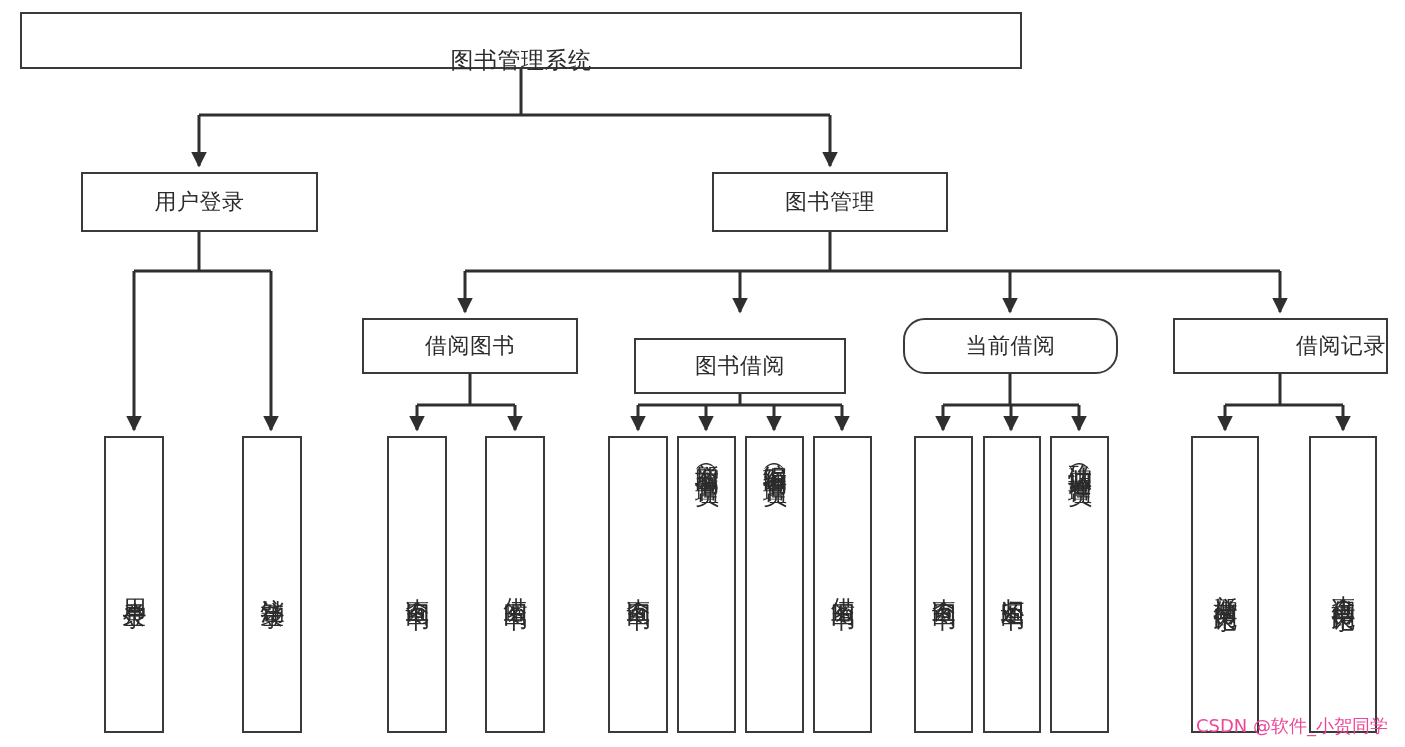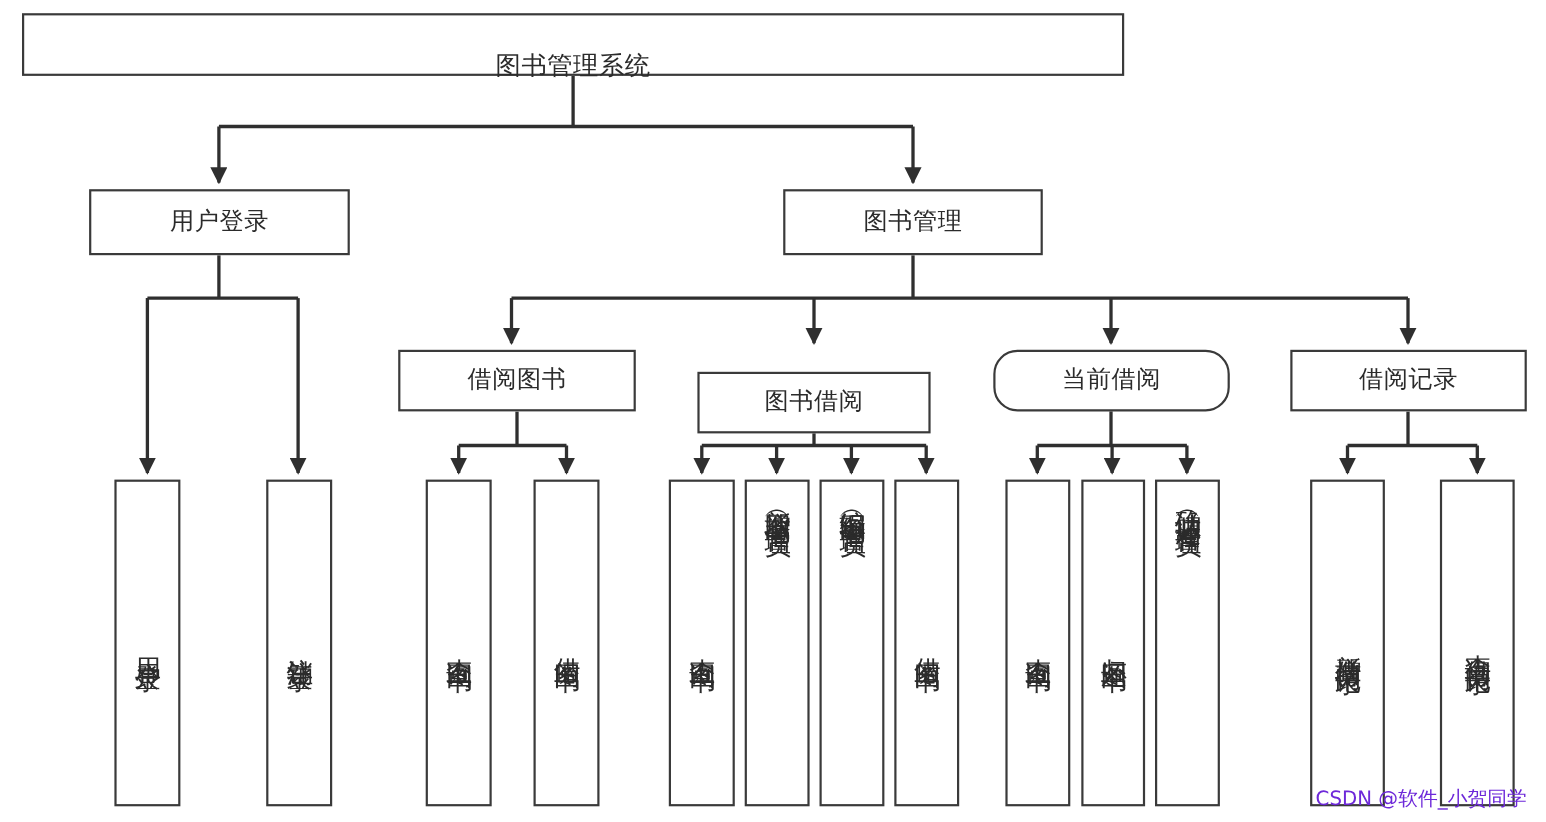--- a/index.html
+++ b/index.html
@@ -142,21 +142,21 @@
       </div>
       <div class="node horiz" style="left: 362px; top: 318px; width: 216px; height: 56px;">
         <span class="label">借阅图书</span>
       </div>
       <div class="node horiz" style="left: 634px; top: 318px; width: 212px; height: 56px; margin-top: 20px;">
         <span class="label">图书借阅</span>
       </div>
       <div class="node horiz" style="left: 903px; top: 318px; width: 215px; height: 56px; border-radius: 22px;">
         <span class="label">当前借阅</span>
       </div>
-      <div class="node horiz" style="left: 1173px; top: 318px; width: 215px; height: 56px;">
+      <div class="node horiz" style="left: 1173px; top: 318px; width: 215px; height: 56px; justify-content: flex-end;">
         <span class="label">借阅记录</span>
       </div>
       <div class="node vert" style="left: 104px; top: 436px; width: 60px; height: 297px;">
         <span class="label">用户登录</span>
       </div>
       <div class="node vert" style="left: 242px; top: 436px; width: 60px; height: 297px;">
         <span class="label">注销登录</span>
       </div>
       <div class="node vert" style="left: 387px; top: 436px; width: 60px; height: 297px;">
         <span class="label">查询图书</span>
@@ -186,15 +186,15 @@
         <span class="label">确认归还（管理员）</span>
       </div>
       <div class="node vert" style="left: 1191px; top: 436px; width: 68px; height: 297px;">
         <span class="label">新增借阅记录</span>
       </div>
       <div class="node vert" style="left: 1309px; top: 436px; width: 68px; height: 297px;">
         <span class="label">查询借阅记录</span>
       </div>
     </div>
 
-  <div class="watermark" style="left: 1196px; top: 714px; color: #6d28d9;">CSDN @软件_小贺同学</div>
+  <div class="watermark" style="left: 1196px; top: 714px; color: #ec4899;">CSDN @软件_小贺同学</div>
 
 </div>
 
 </body></html>

